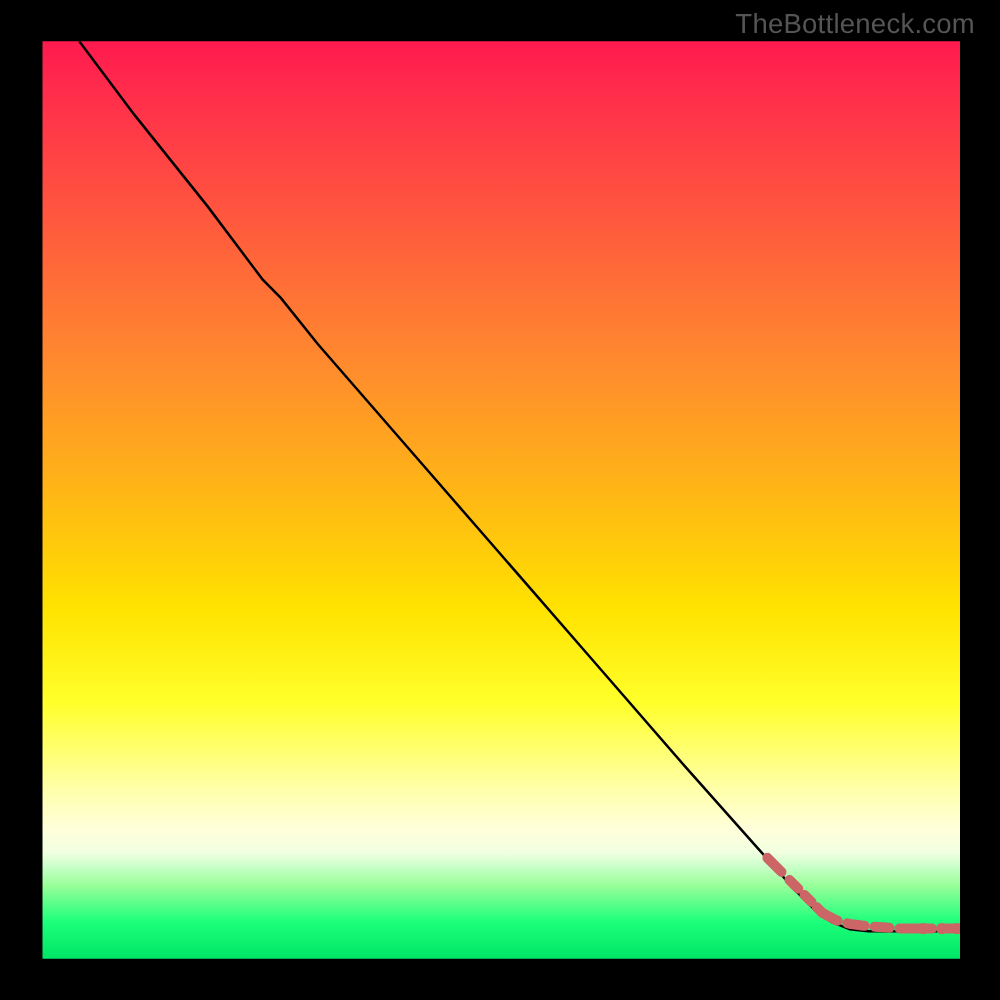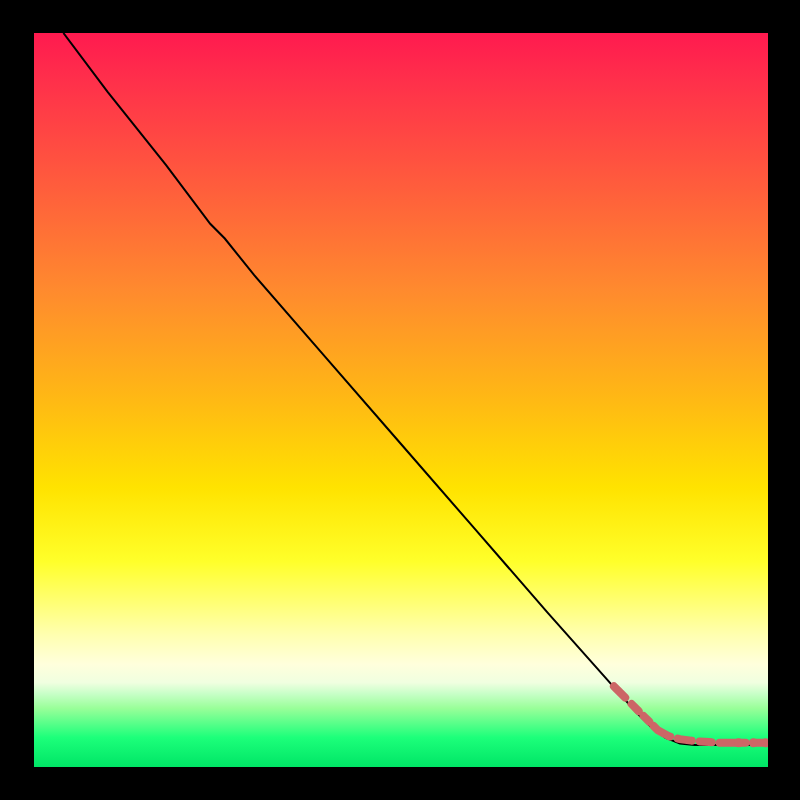--- a/index.html
+++ b/index.html
@@ -76,13 +76,14 @@
       <path id="curve-path" fill="none" stroke="#000000" stroke-width="2" d="M29.4 0.0 L73.4 58.7 L132.1 132.1 L176.2 190.8 L190.8 205.5 L220.2 242.2 L293.6 326.6 L367.0 411.0 L440.4 495.4 L513.8 579.9 L572.5 645.9 L601.9 679.0 L616.6 693.6 L631.2 704.6 L645.9 710.5 L660.6 712.0 L675.3 712.0 L690.0 712.0 L704.6 712.0 L719.3 712.0 L734.0 712.0"></path>
     </g>
     <g id="tail-group">
         <path d="M579.9 653.3 L587.2 660.6 L594.5 667.9 L601.9 675.3 L609.2 682.6 L616.6 690.0 L620.2 693.6 L623.9 697.3 L634.9 703.2 L645.9 706.1 L656.9 707.6 L664.3 708.3 L675.3 709.0 L682.6 709.8 L693.6 709.8 L704.6 709.8 L719.3 709.8 L730.3 709.8" fill="none" stroke="#cc6666" stroke-width="8" stroke-linecap="round" stroke-dasharray="16 9 10 7 8 6 20 8 14 8 12 8 26 8"></path>
         <circle cx="704.6" cy="709.8" r="4.5" fill="#cc6666"></circle>
         <circle cx="719.3" cy="709.8" r="4.5" fill="#cc6666"></circle>
         <circle cx="731.8" cy="709.8" r="4.5" fill="#cc6666"></circle>
       </g>
   </svg>
 
+  <div class="attribution">TheBottleneck.com</div>
 </div>
 
 </body></html>

